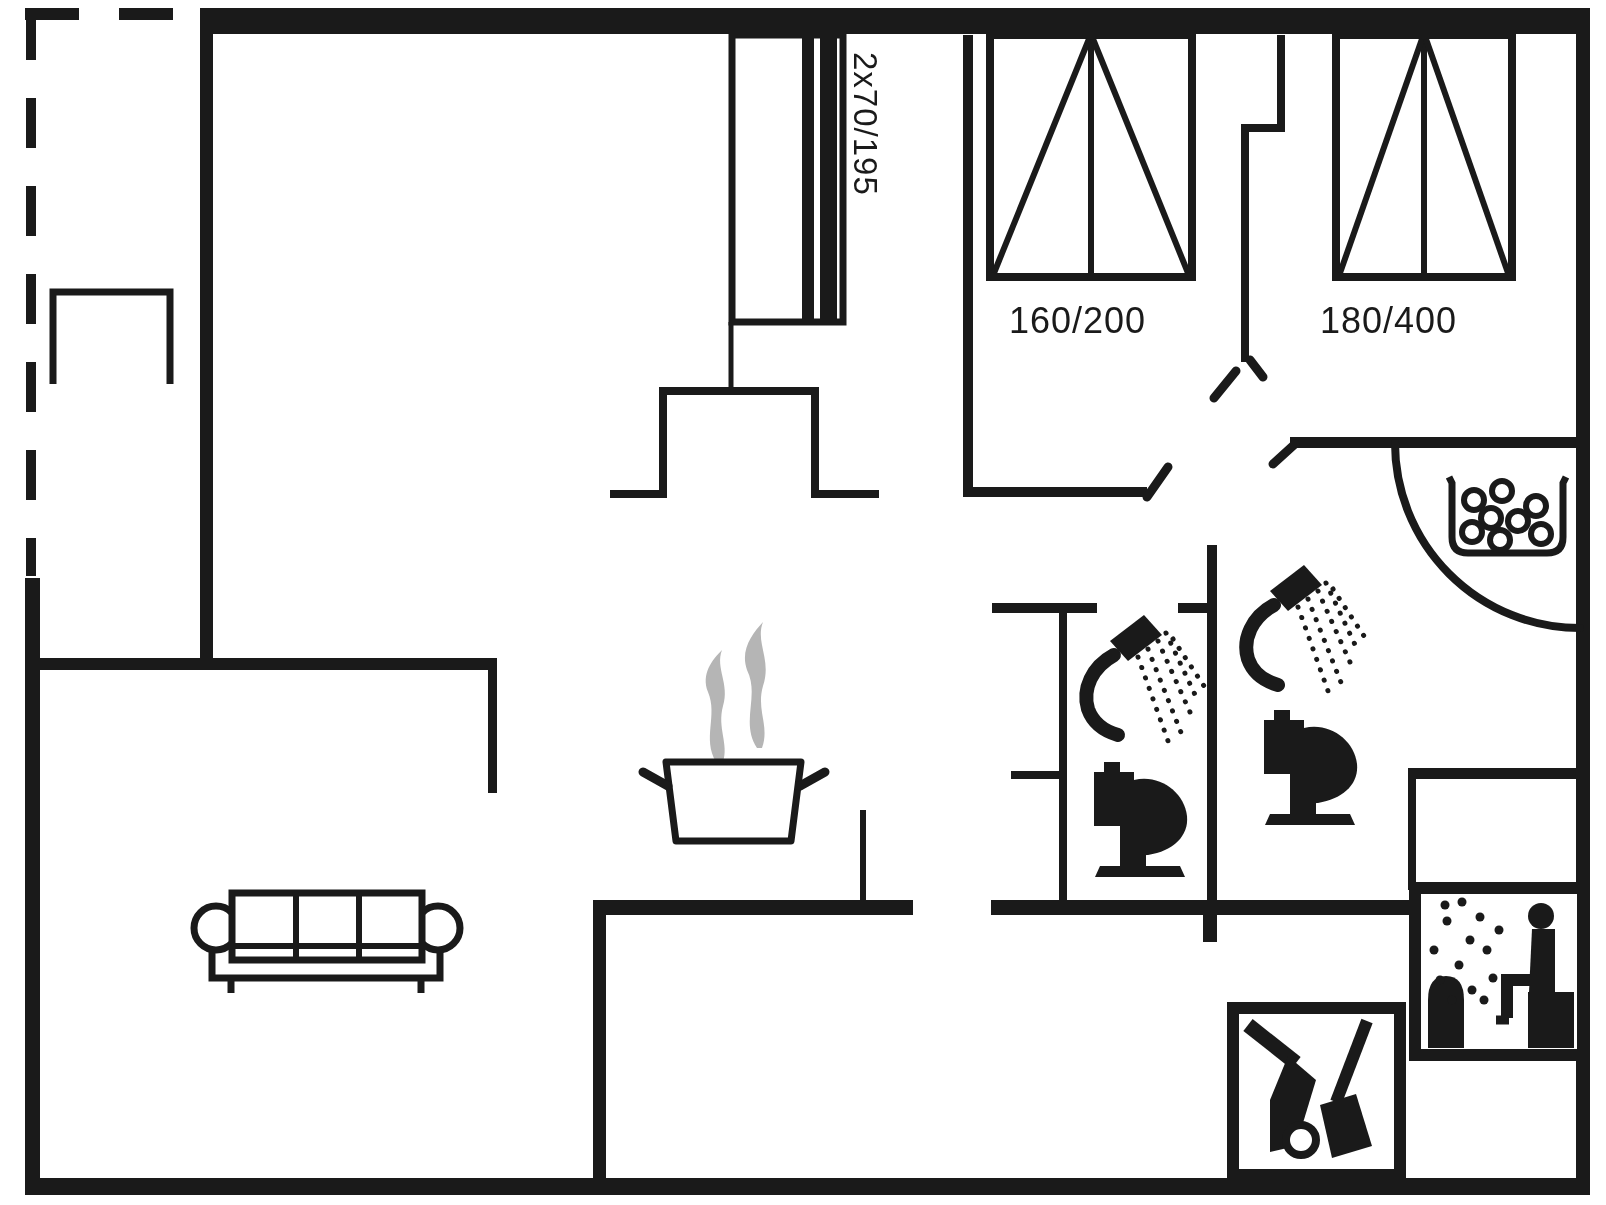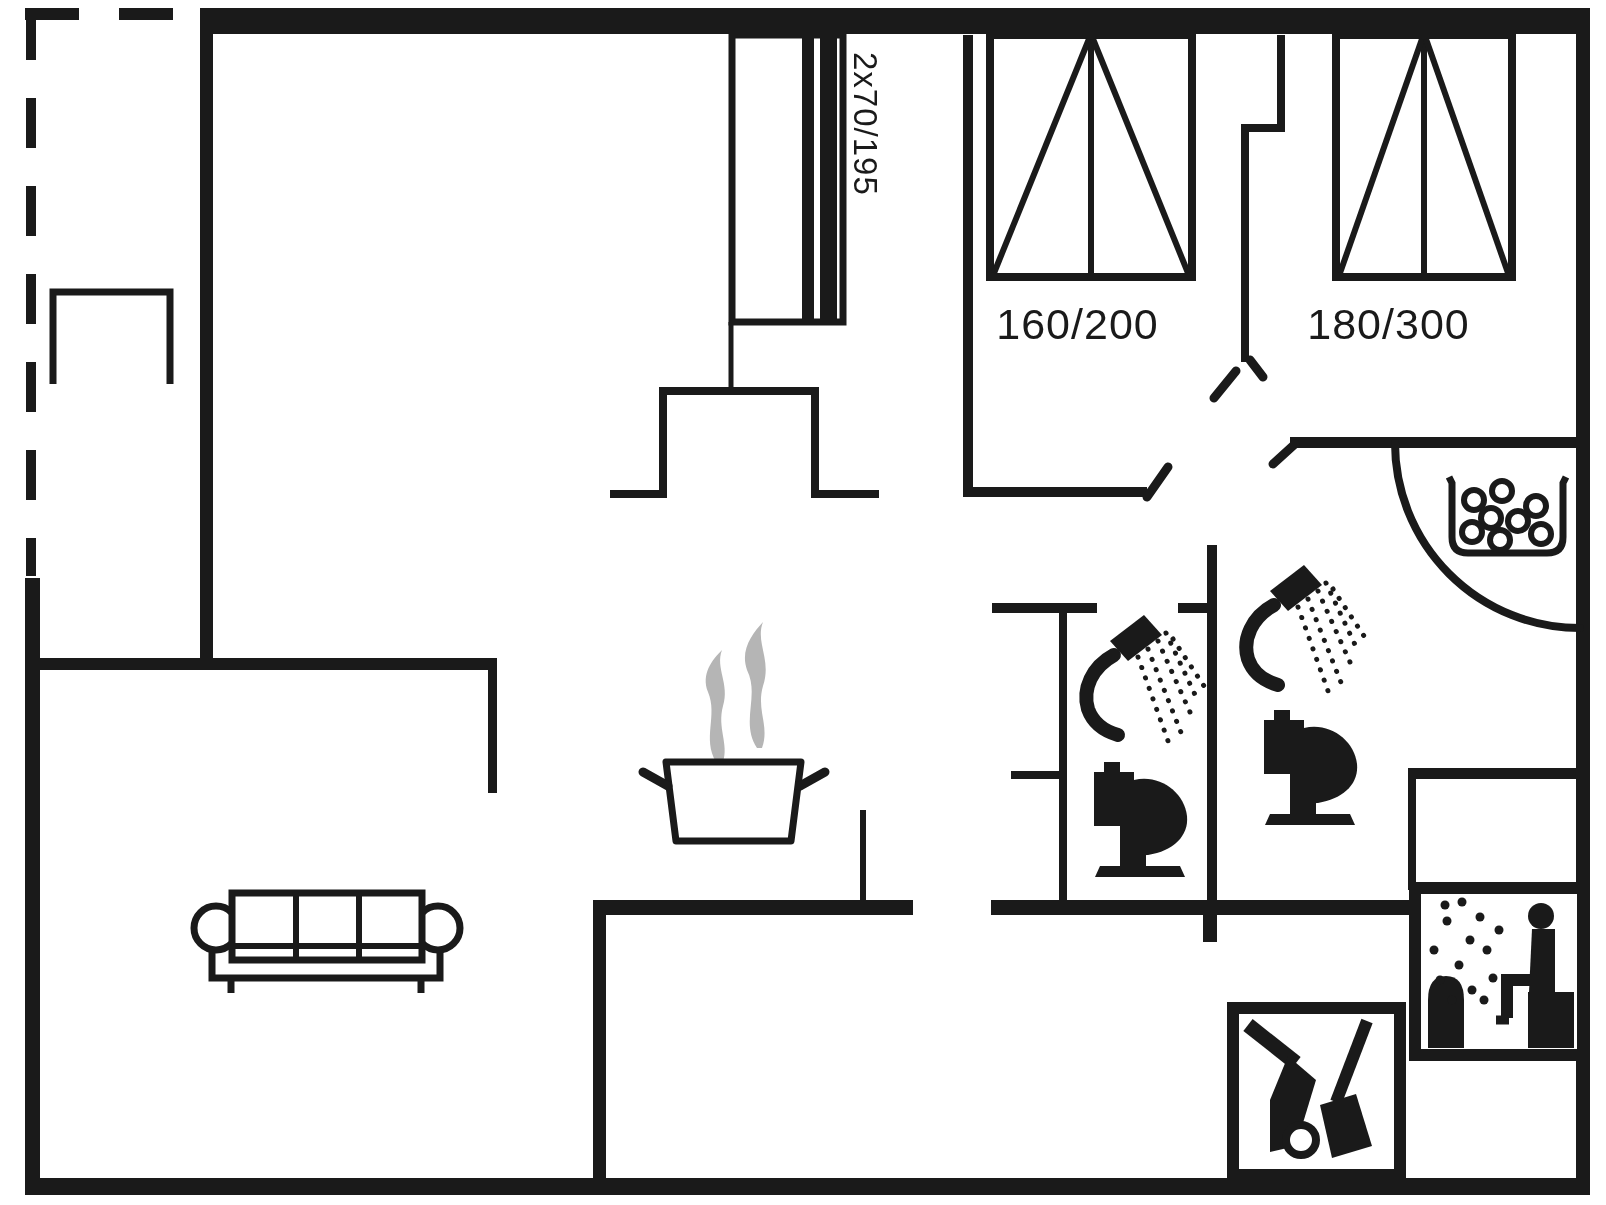--- a/index.html
+++ b/index.html
@@ -7,21 +7,21 @@
     position:relative;
     width:1606px;height:1205px;
     background:#ffffff;
     font-family:"Liberation Sans","DejaVu Sans",sans-serif;
     overflow:hidden;
   }
   #plan svg{position:absolute;left:0;top:0;}
   .dim-label{
     position:absolute;
     color:#1a1a1a;
-    font-size:43px;
+    font-size:36px;
     letter-spacing:1px;
     text-align:center;
     white-space:nowrap;
   }
   .dim-label.vertical{
     writing-mode:vertical-rl;
     font-size:33px;
     text-align:left;
   }
 </style>
@@ -193,15 +193,15 @@
       <line x1="1367" y1="1021" x2="1336" y2="1102" stroke="#1a1a1a" stroke-width="12"></line>
       <polygon points="1320,1105 1356,1094 1372,1146 1332,1158" fill="#1a1a1a"></polygon>
     </g>
 
   </svg>
 
   <div class="dim-label vertical" style="left:846px;top:52px;height:210px;">2x70/195</div>
 
   <div class="dim-label" style="left:985px;top:300px;width:185px;">160/200</div>
 
-  <div class="dim-label" style="left:1296px;top:300px;width:185px;">180/300</div>
+  <div class="dim-label" style="left:1296px;top:300px;width:185px;">180/400</div>
 
 </div>
 
 </body></html>

